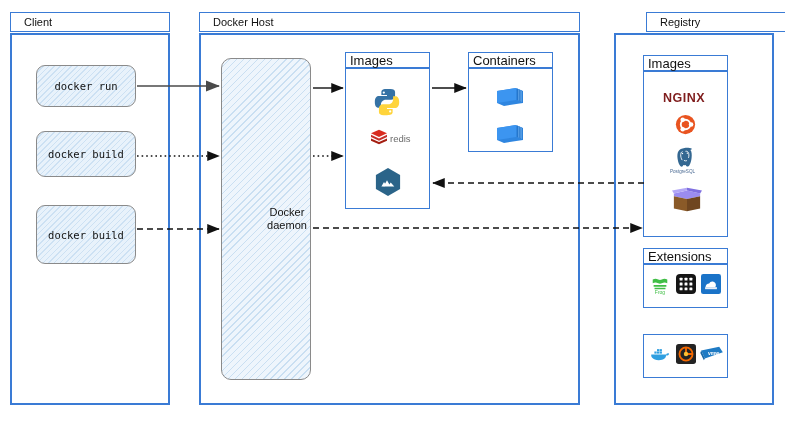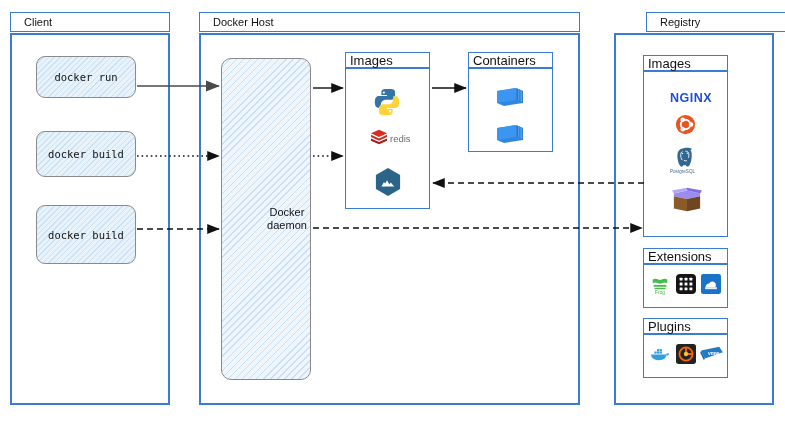--- a/index.html
+++ b/index.html
@@ -28,36 +28,36 @@
           background:#eef5fc;display:flex;align-items:center;justify-content:center;text-align:center;
           background-image:repeating-linear-gradient(135deg,rgba(130,180,222,.34) 0 1px,rgba(0,0,0,0) 1px 5px);padding-left:42px;}
   .daemon span{font-size:11px;line-height:13px;color:#111;}
 
   
   svg#wires{position:absolute;left:0;top:0;width:785px;height:422px;pointer-events:none;}
 
   
   .icon{position:absolute;}
   .nginx-txt{position:absolute;font-family:"Liberation Sans",sans-serif;font-weight:bold;
-             font-size:12.5px;color:#1d4ed8;letter-spacing:.5px;margin-left:7px;}
+             font-size:12.5px;color:#7f1d1d;letter-spacing:.5px;}
   .redis-txt{position:absolute;font-family:"Liberation Sans",sans-serif;font-size:9.5px;color:#6b6b6b;}
   .pg-txt{position:absolute;font-family:"Liberation Sans",sans-serif;font-size:4.6px;color:#4a6a93;}
   .vmw-txt{position:absolute;font-family:"Liberation Sans",sans-serif;font-weight:bold;font-size:5px;color:#ffffff;}
 </style>
 </head>
 <body>
 
 <div id="canvas">
 
   <div class="label-box" style="left:10px;top:12px;width:160px;height:20px;">
     <span>Client</span>
   </div>
   <div class="panel" style="left:10px;top:33px;width:160px;height:372px;"></div>
 
-  <div class="cmd" style="left:36px;top:56px;width:100px;height:42px;">
+  <div class="cmd" style="left:36px;top:65px;width:100px;height:42px;">
     <span>docker run</span>
   </div>
   <div class="cmd" style="left:36px;top:131px;width:100px;height:46px;">
     <span>docker build</span>
   </div>
   <div class="cmd" style="left:36px;top:205px;width:100px;height:59px;">
     <span>docker build</span>
   </div>
 
   <div class="label-box" style="left:199px;top:12px;width:381px;height:20px;">
@@ -198,23 +198,20 @@
   </span>
 
   <span class="icon" style="left:701px;top:274px;">
     <svg width="20" height="20" viewBox="0 0 22 22">
       <rect x="0" y="0" width="22" height="22" rx="2.5" fill="#1a73c8"></rect>
       <path d="M5 14.5c0-2.2 1.8-4 4-4 .7-1.6 2.3-2.6 4-2.3 2 .3 3.4 2 3.4 4 0 .8-.2 1.6-.7 2.3z" fill="#ffffff"></path>
       <rect x="4.5" y="14.5" width="13" height="2.2" fill="#e8eff8"></rect>
     </svg>
   </span>
 
-  <div class="sub-label" style="left:643px;top:318px;width:85px;height:16px;">
-    <span>Plugins</span>
-  </div>
   <div class="sub-panel" style="left:643px;top:334px;width:85px;height:44px;"></div>
 
   <span class="icon" style="left:650px;top:347px;">
     <svg width="21" height="16" viewBox="0 0 24 18">
       <g fill="#2f9fe0">
         <rect x="5" y="5" width="2.6" height="2.4"></rect>
           <rect x="8" y="5" width="2.6" height="2.4"></rect>
         <rect x="11" y="5" width="2.6" height="2.4"></rect>
           <rect x="8" y="2.3" width="2.6" height="2.4"></rect>
         <rect x="11" y="2.3" width="2.6" height="2.4"></rect>

